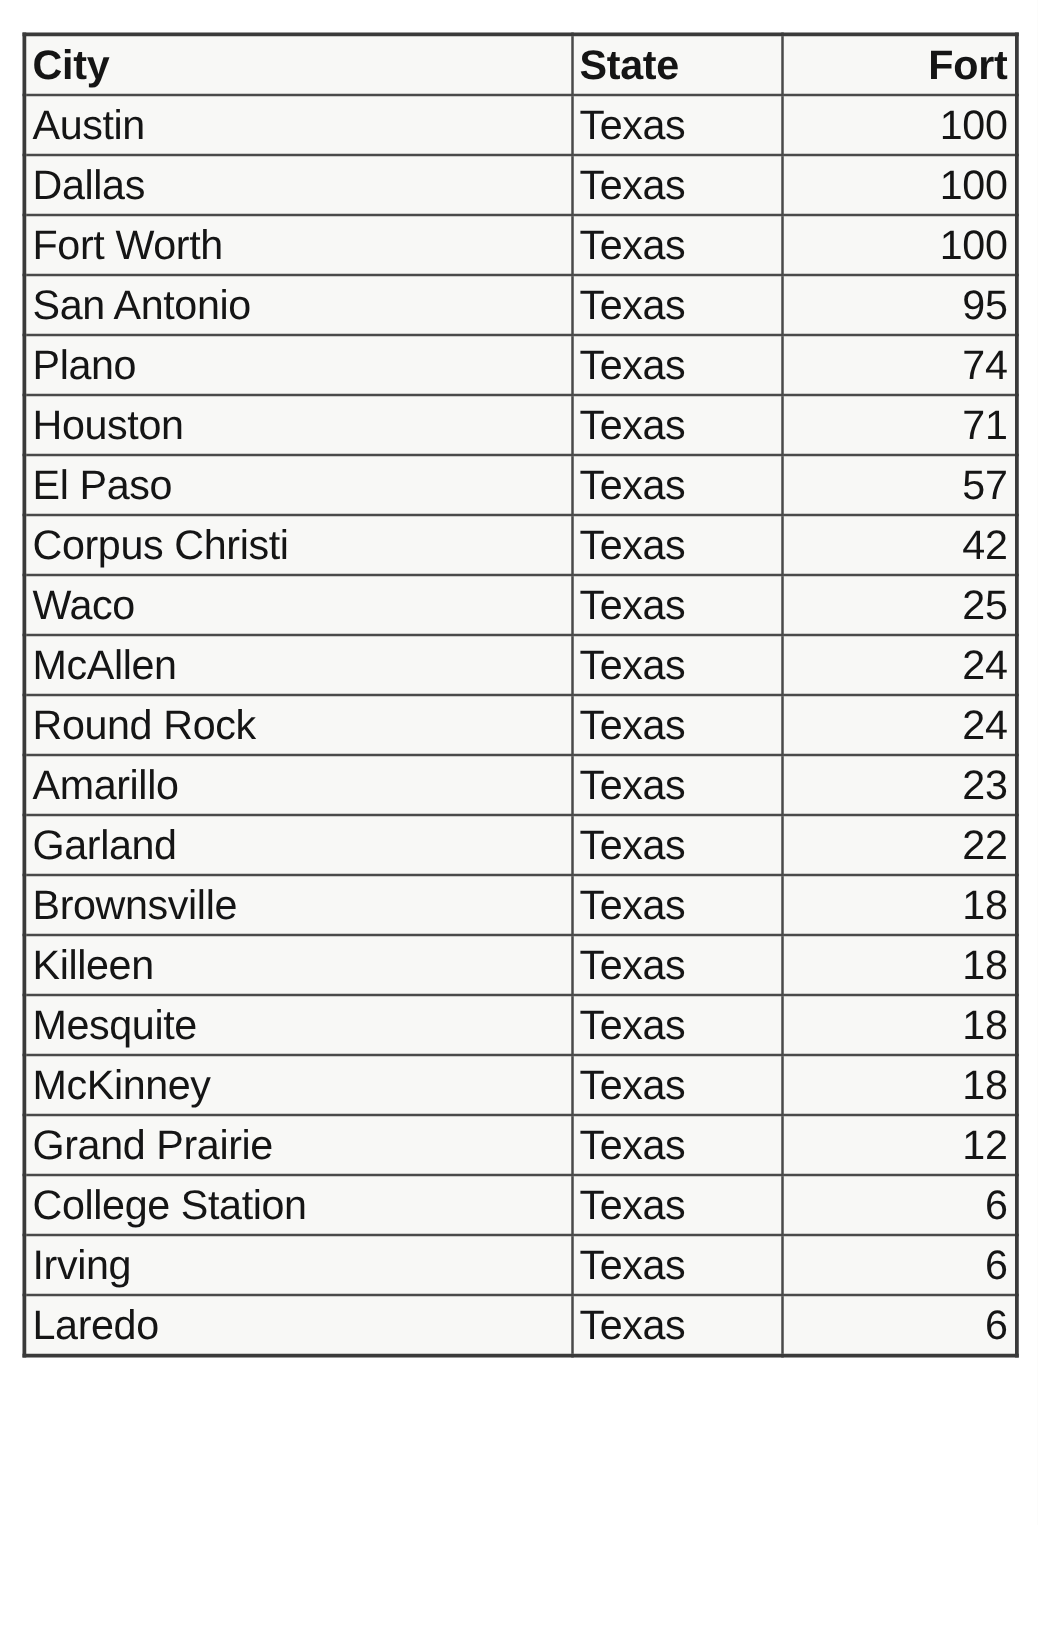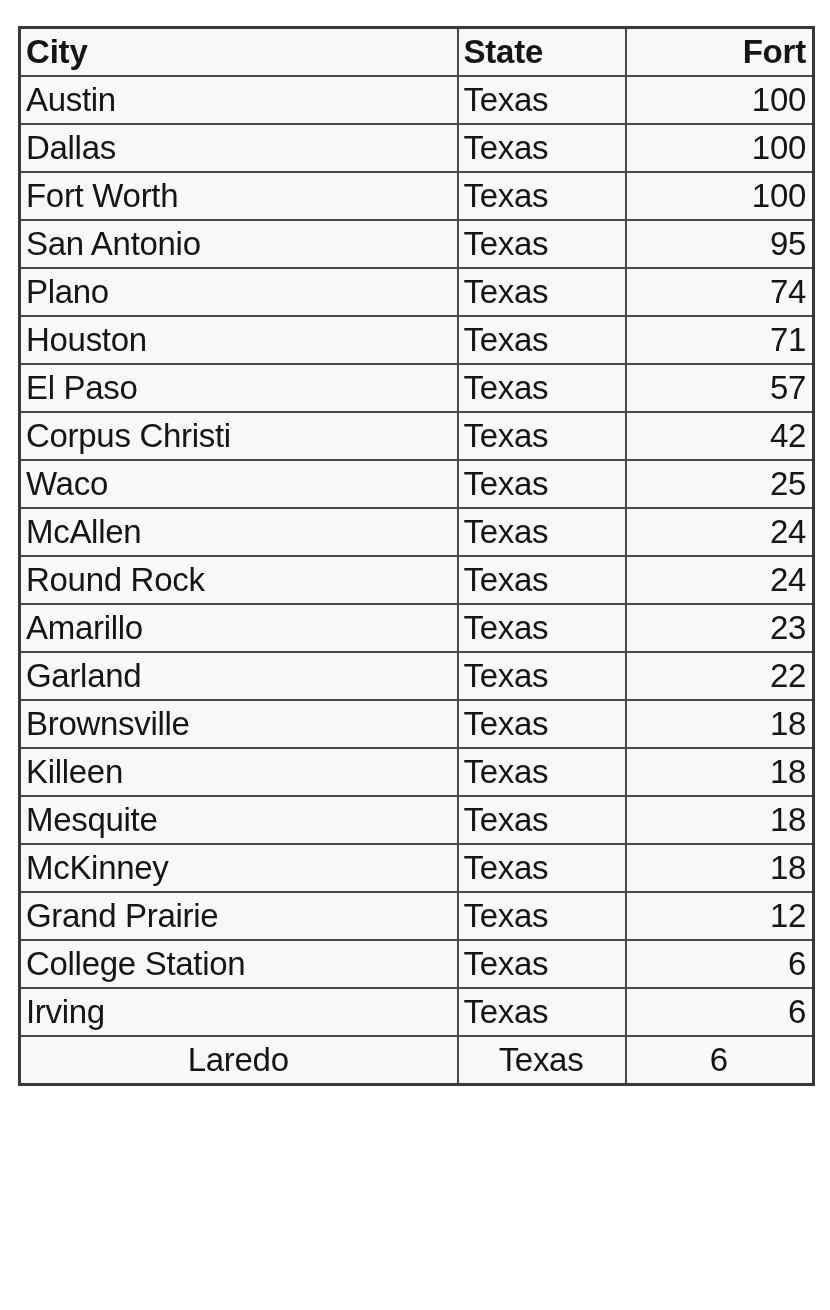--- a/index.html
+++ b/index.html
@@ -52,21 +52,20 @@
     box-sizing: border-box;
     vertical-align: middle;
   }
 
   table.data-table th:last-child,
   table.data-table td:last-child {
     border-right: none;
   }
   table.data-table tr:last-child td {
     border-bottom: none;
-    text-align: center;
   }
 
   table.data-table th {
     font-weight: bold;
     letter-spacing: -0.2px;
   }
 
   th.cell-city, td.cell-city,
   th.cell-state, td.cell-state {
     text-align: left;

